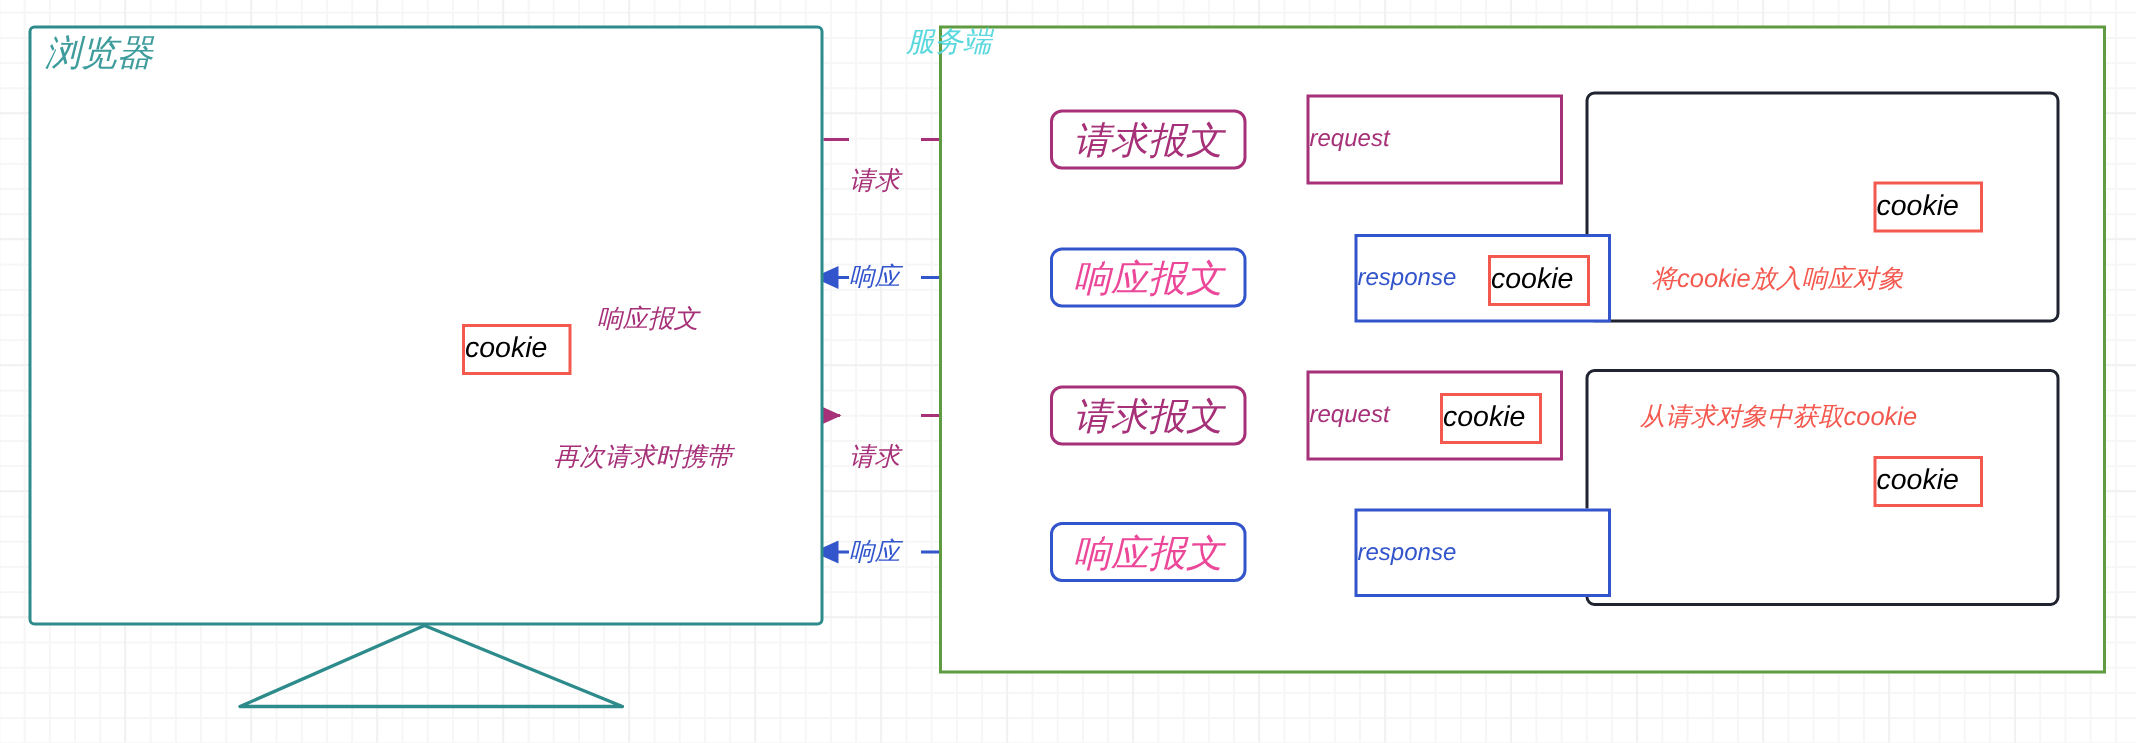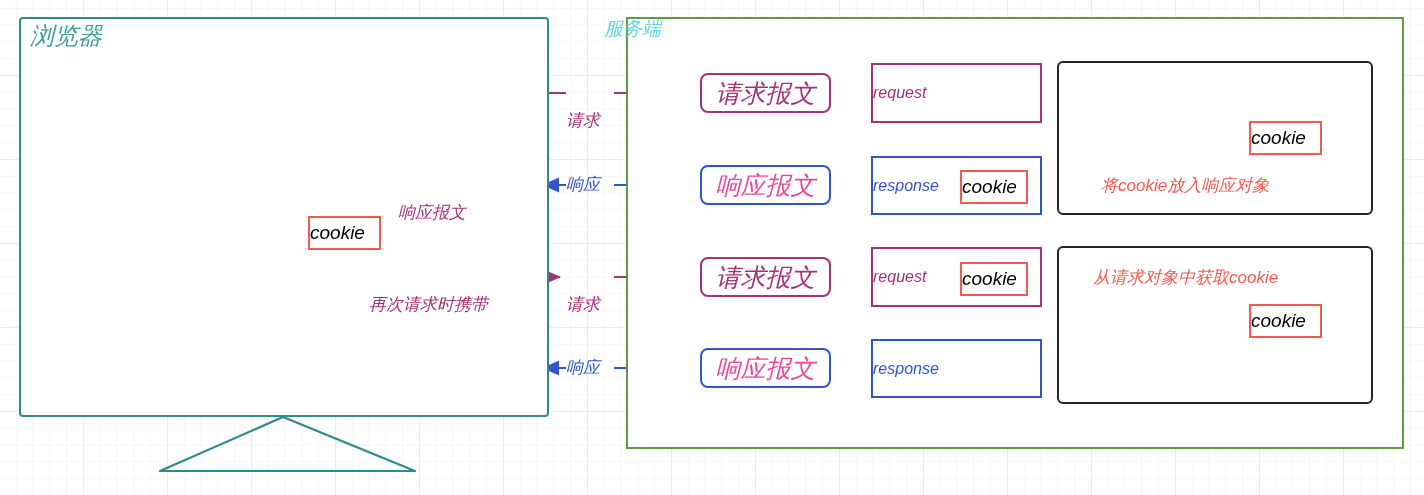--- a/index.html
+++ b/index.html
@@ -49,21 +49,21 @@
     justify-content:center;font-size:25px;
   }
   .req-style{border-color:#a63178;color:#a63178;}
   .res-style{border-color:#3355cc;color:#ec4899;}
 
   
   .objbox{
     border-width:2px;border-style:solid;font-size:16px;
   }
   .obj-req{border-color:#a63178;color:#a63178;}
-  .obj-res{border-color:#3355cc;color:#3355cc;}
+  .obj-res{border-color:#3355cc;color:#3355cc;margin-left:32px;}
 
   
   .bigbox{
     border:2px solid #1f2430;border-radius:6px;background:#fff;
   }
 
   
   .cookie{
     border:2px solid #f4594f;color:#000000;background:#fff;
     font-size:19px;

